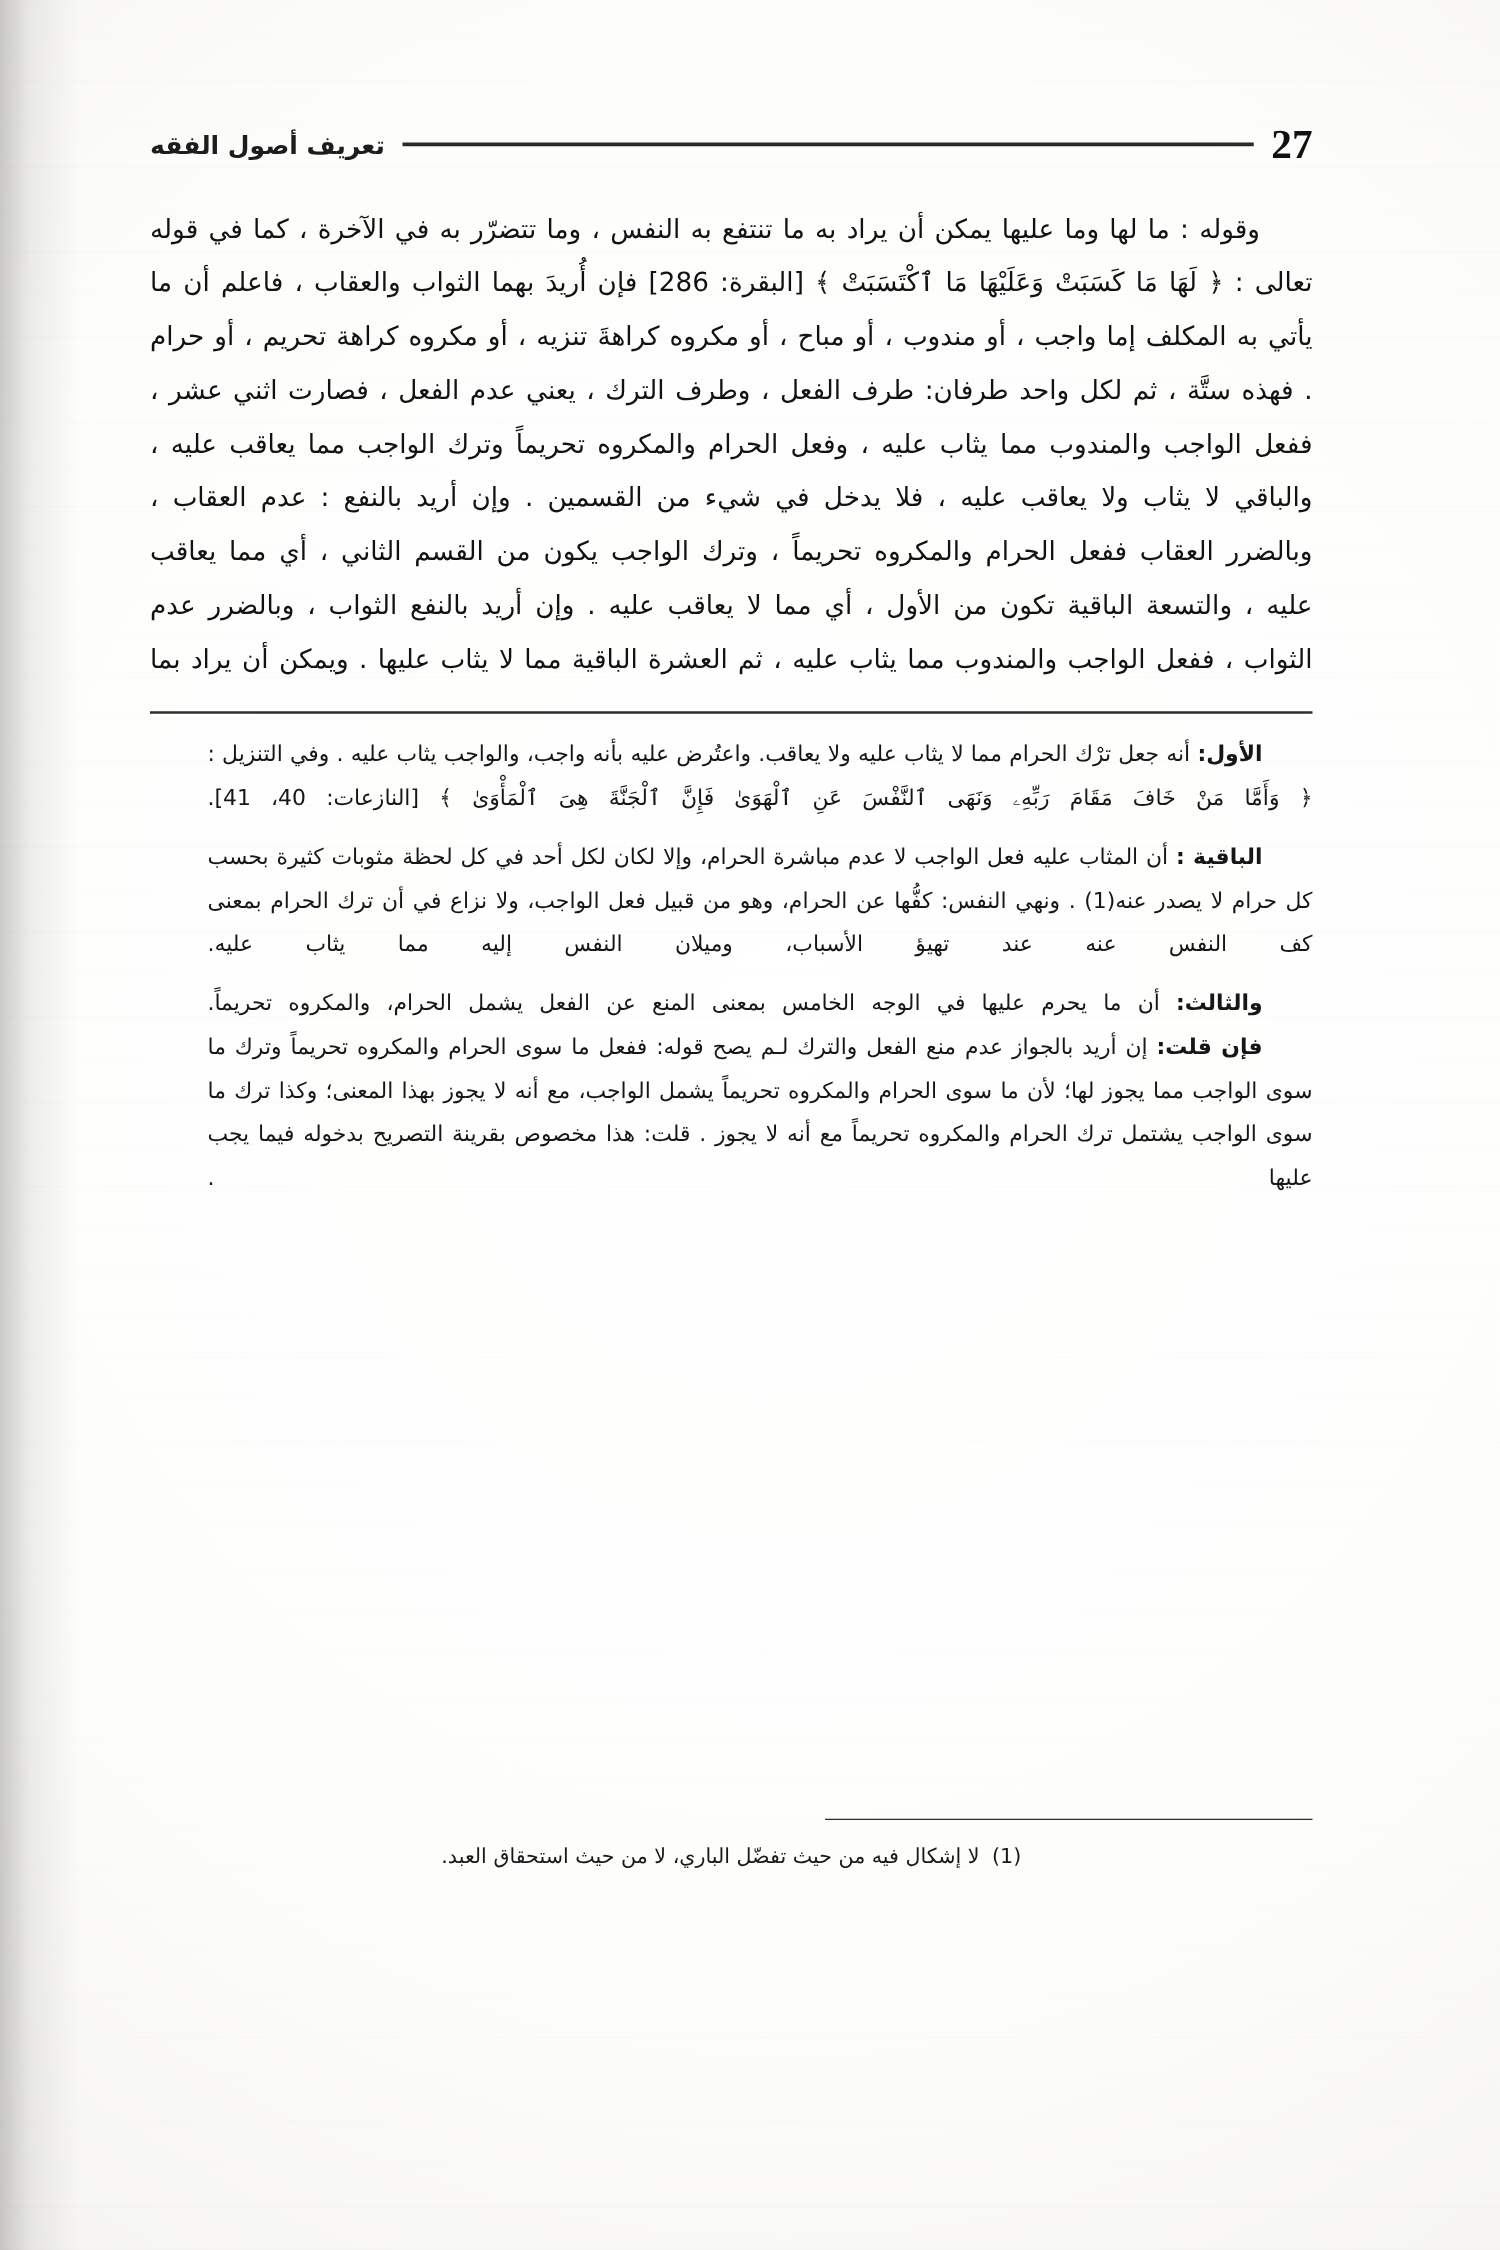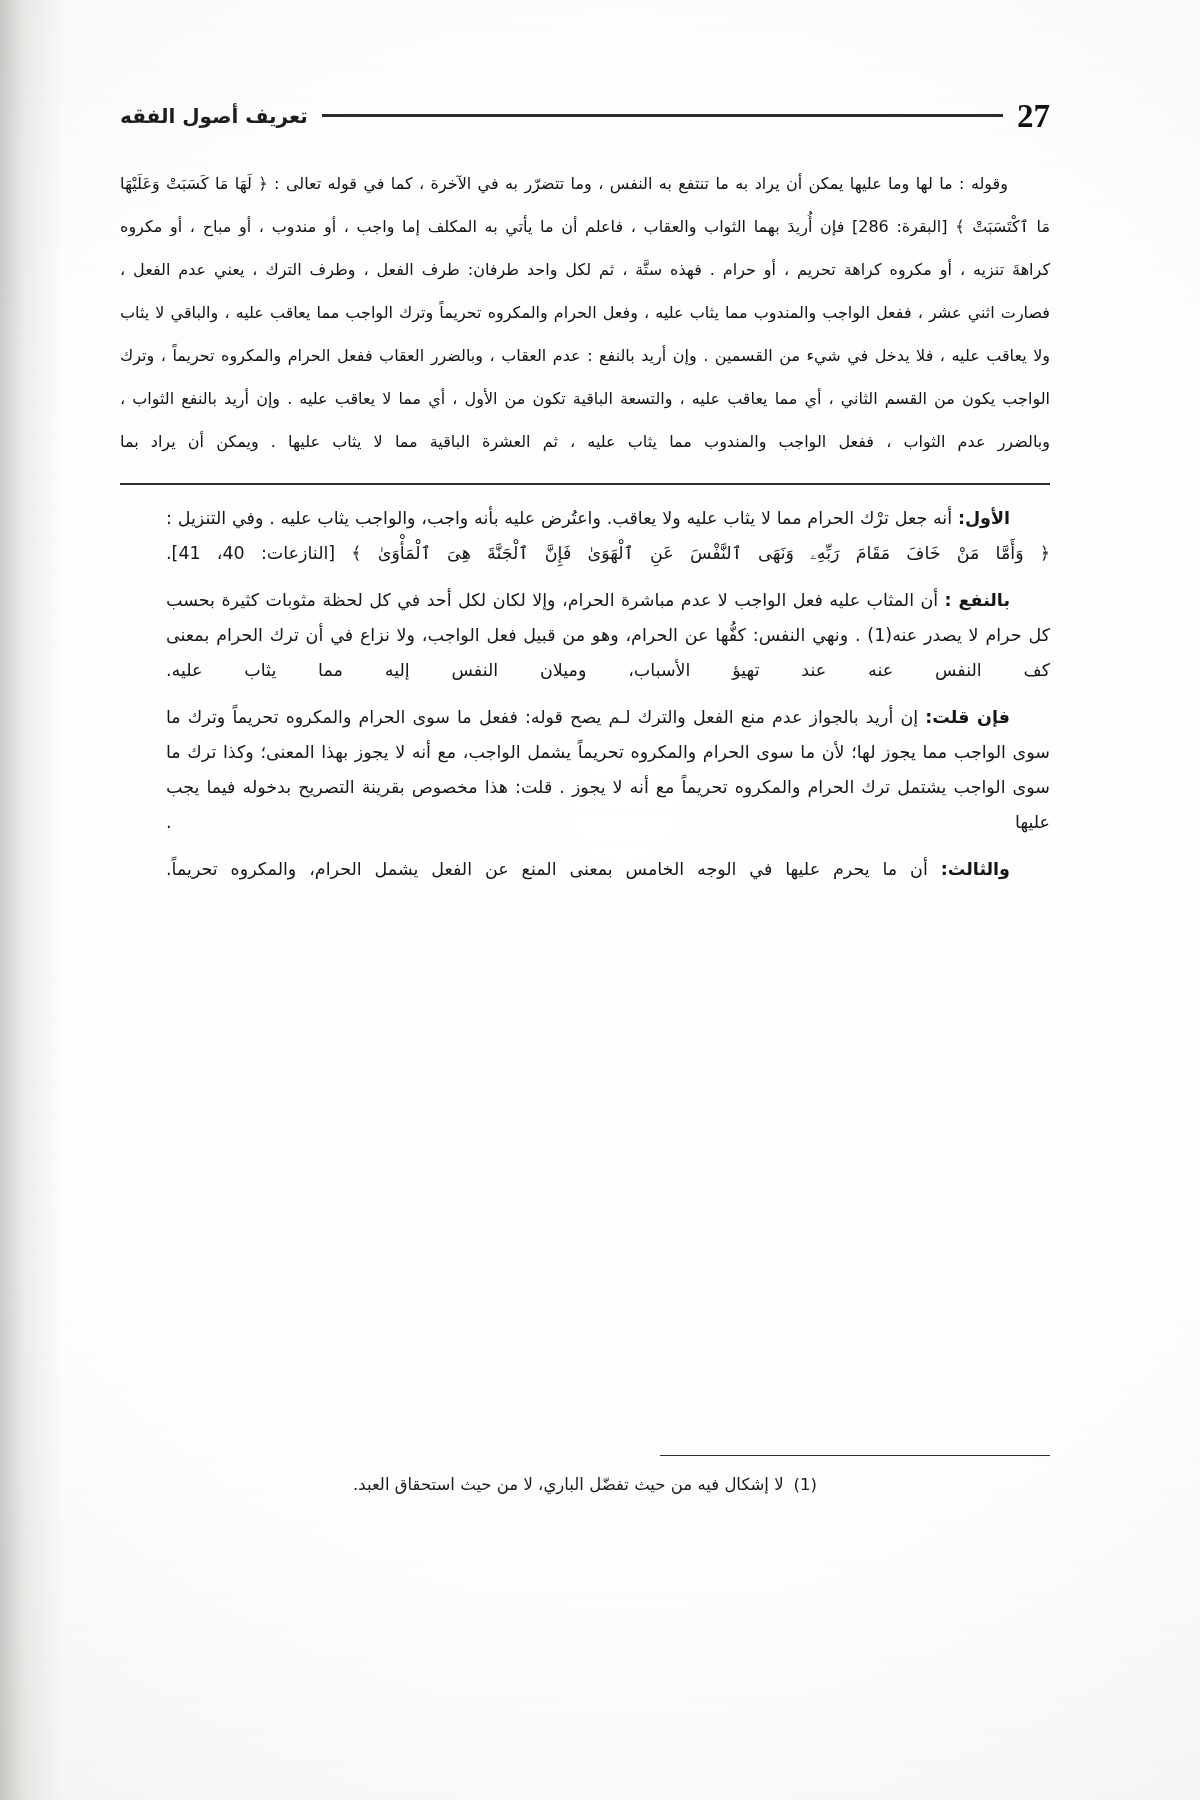--- a/index.html
+++ b/index.html
@@ -85,21 +85,21 @@
     white-space: nowrap;
   }
 
   
   .body-block {
     direction: rtl;
     text-align: justify;
     text-align-last: justify;
   }
   .lede {
-    font-size: 16px;
+    font-size: 21px;
     line-height: 43px;
     color: #121212;
     letter-spacing: 0;
     word-spacing: 1px;
   }
   .lede p { margin: 0; }
   .lede .indent { text-indent: 42px; }
 
   .section-rule {
     border: none;
@@ -173,30 +173,30 @@
 
     <hr class="section-rule">
 
     <div class="notes">
 
       <p class="indent">
         <span class="lead-word">الأول:</span><span class="ayah-lg"> أنه جعل ترْك الحرام مما لا يثاب عليه ولا يعاقب. واعتُرض عليه بأنه واجب، والواجب يثاب عليه . وفي التنزيل : ﴿ وَأَمَّا مَنْ خَافَ مَقَامَ رَبِّهِۦ وَنَهَى ٱلنَّفْسَ عَنِ ٱلْهَوَىٰ فَإِنَّ ٱلْجَنَّةَ هِىَ ٱلْمَأْوَىٰ ﴾ [النازعات: 40، 41].</span>
       </p>
 
       <p class="indent">
-        <span class="lead-word">بالنفع :</span><span> أن المثاب عليه فعل الواجب لا عدم مباشرة الحرام، وإلا لكان لكل أحد في كل لحظة مثوبات كثيرة بحسب كل حرام لا يصدر عنه(1) . ونهي النفس: كفُّها عن الحرام، وهو من قبيل فعل الواجب، ولا نزاع في أن ترك الحرام بمعنى كف النفس عنه عند تهيؤ الأسباب، وميلان النفس إليه مما يثاب عليه.</span>
-      </p>
-
+        <span class="lead-word">الباقية :</span><span> أن المثاب عليه فعل الواجب لا عدم مباشرة الحرام، وإلا لكان لكل أحد في كل لحظة مثوبات كثيرة بحسب كل حرام لا يصدر عنه(1) . ونهي النفس: كفُّها عن الحرام، وهو من قبيل فعل الواجب، ولا نزاع في أن ترك الحرام بمعنى كف النفس عنه عند تهيؤ الأسباب، وميلان النفس إليه مما يثاب عليه.</span>
+      </p>
+
+
+      <p class="indent last">
+        <span class="lead-word">والثالث:</span><span> أن ما يحرم عليها في الوجه الخامس بمعنى المنع عن الفعل يشمل الحرام، والمكروه تحريماً.</span>
+      </p>
 
       <p class="indent">
         <span class="lead-word">فإن قلت:</span><span> إن أريد بالجواز عدم منع الفعل والترك لـم يصح قوله: ففعل ما سوى الحرام والمكروه تحريماً وترك ما سوى الواجب مما يجوز لها؛ لأن ما سوى الحرام والمكروه تحريماً يشمل الواجب، مع أنه لا يجوز بهذا المعنى؛ وكذا ترك ما سوى الواجب يشتمل ترك الحرام والمكروه تحريماً مع أنه لا يجوز . قلت: هذا مخصوص بقرينة التصريح بدخوله فيما يجب عليها .</span>
-      </p>
-
-      <p class="indent last">
-        <span class="lead-word">والثالث:</span><span> أن ما يحرم عليها في الوجه الخامس بمعنى المنع عن الفعل يشمل الحرام، والمكروه تحريماً.</span>
       </p>
 
     </div>
   </div>
 
   <div class="footnote-wrap">
     <hr class="footnote-rule">
     <div class="footnote">
       <span class="fn-num">(1)</span><span>لا إشكال فيه من حيث تفضّل الباري، لا من حيث استحقاق العبد.</span>
     </div>

